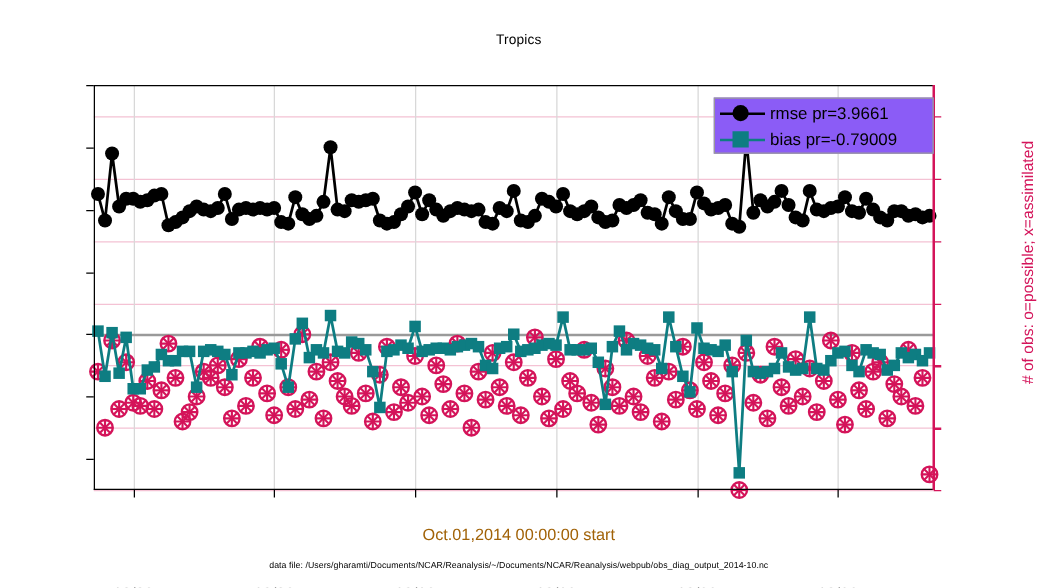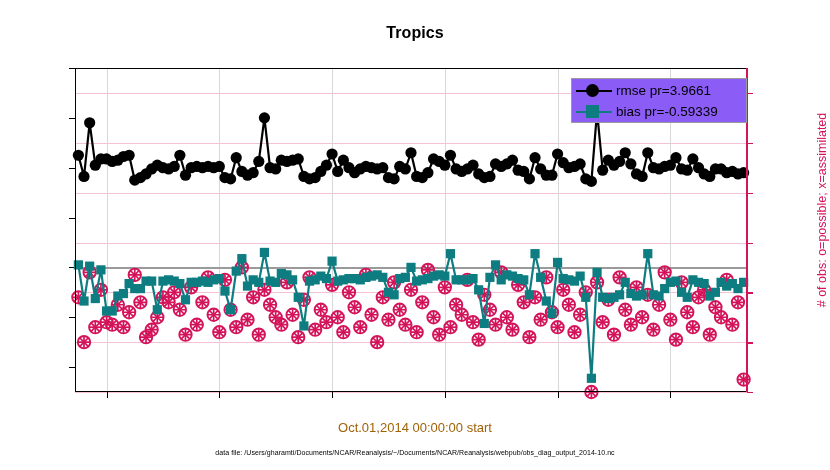--- a/index.html
+++ b/index.html
@@ -12,21 +12,21 @@
     position:relative;
   }
   #root{position:absolute;left:0;top:0;width:830px;height:470px;}
 
   
   .title-block{
     position:absolute;left:0;top:24px;width:830px;
     text-align:center;pointer-events:none;
   }
   .title-main{
-    font-size:16px;font-weight:bold;color:#000;letter-spacing:0.1px;
+    font-size:11px;font-weight:normal;color:#000;letter-spacing:0.1px;
     line-height:17px;
   }
   .title-sub{
     font-size:13.5px;font-weight:bold;color:#000;letter-spacing:0.1px;
     line-height:18px;
   }
 
   
   #plot{
     position:absolute;left:75px;top:68px;width:672px;height:324px;
@@ -1737,20 +1737,20 @@
           <div class="lseg" style="background: rgb(0, 0, 0);"></div>
           <div class="lmk circle" style="background: rgb(0, 0, 0);"></div>
         </div>
         <div class="legend-text">rmse pr=3.9661</div>
       </div>
       <div class="legend-row r1">
         <div class="legend-sample">
           <div class="lseg" style="background: rgb(14, 125, 130);"></div>
           <div class="lmk square" style="background: rgb(14, 125, 130);"></div>
         </div>
-        <div class="legend-text">bias pr=-0.59339</div>
+        <div class="legend-text">bias pr=-0.79009</div>
       </div>
     </div>
 
   <div id="xlabel">Oct.01,2014 00:00:00 start</div>
   <div id="footer">data file: /Users/gharamti/Documents/NCAR/Reanalysis/~/Documents/NCAR/Reanalysis/webpub/obs_diag_output_2014-10.nc</div>
 
 </div>
 
 </body></html>

